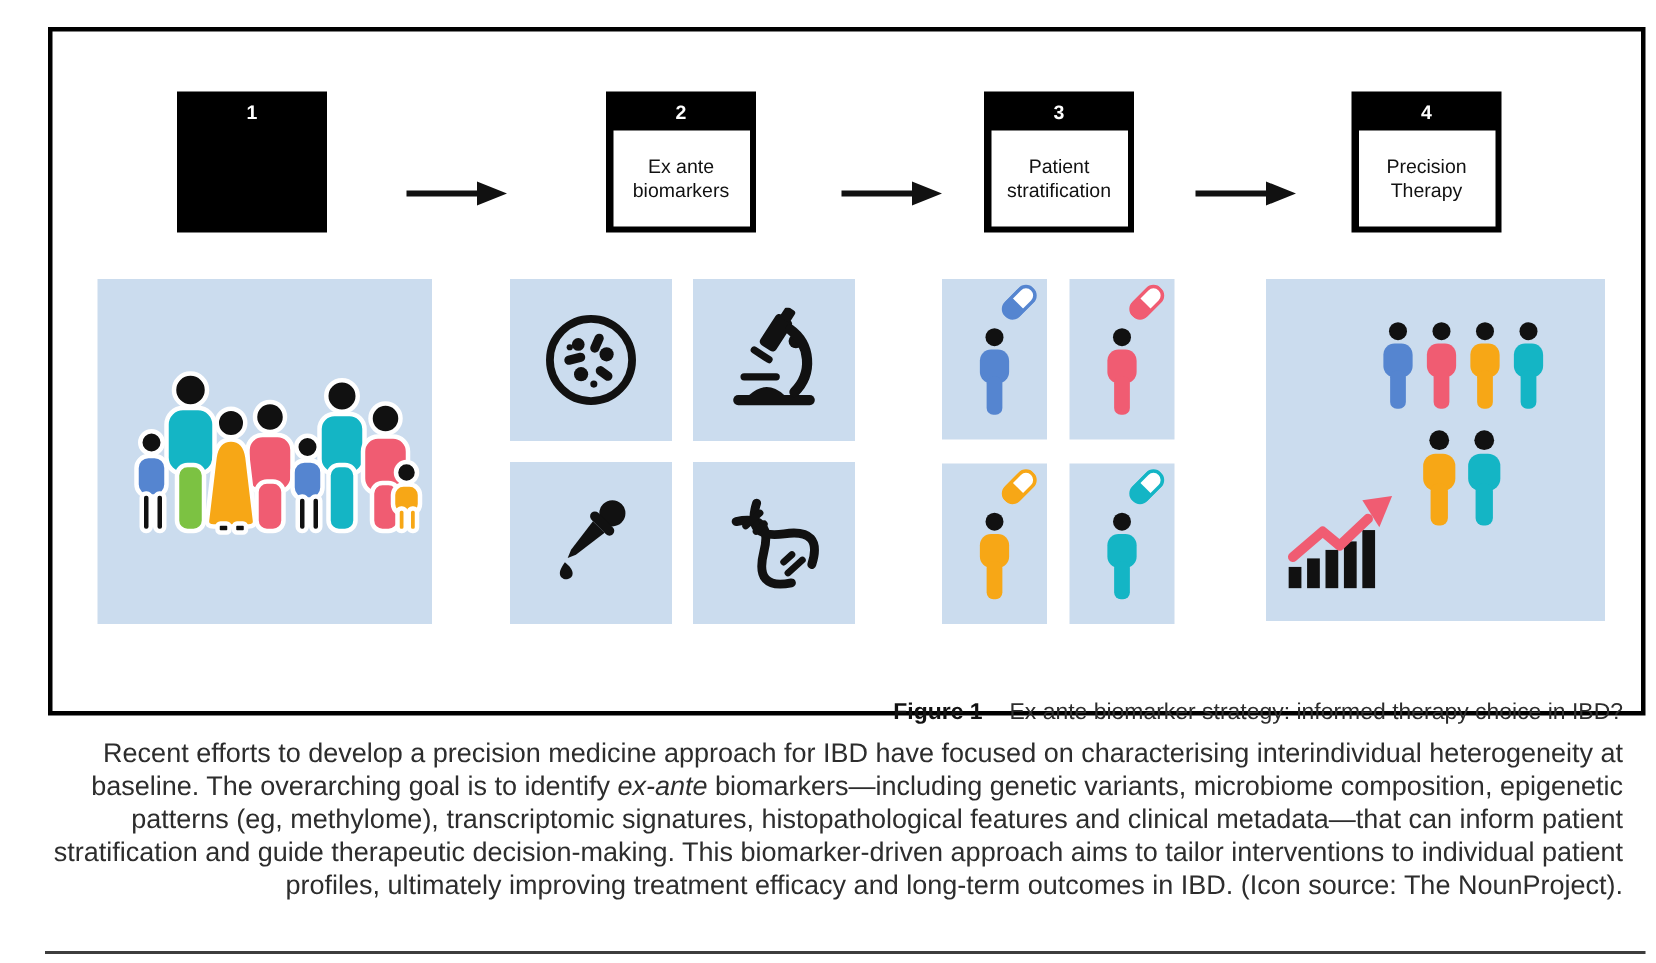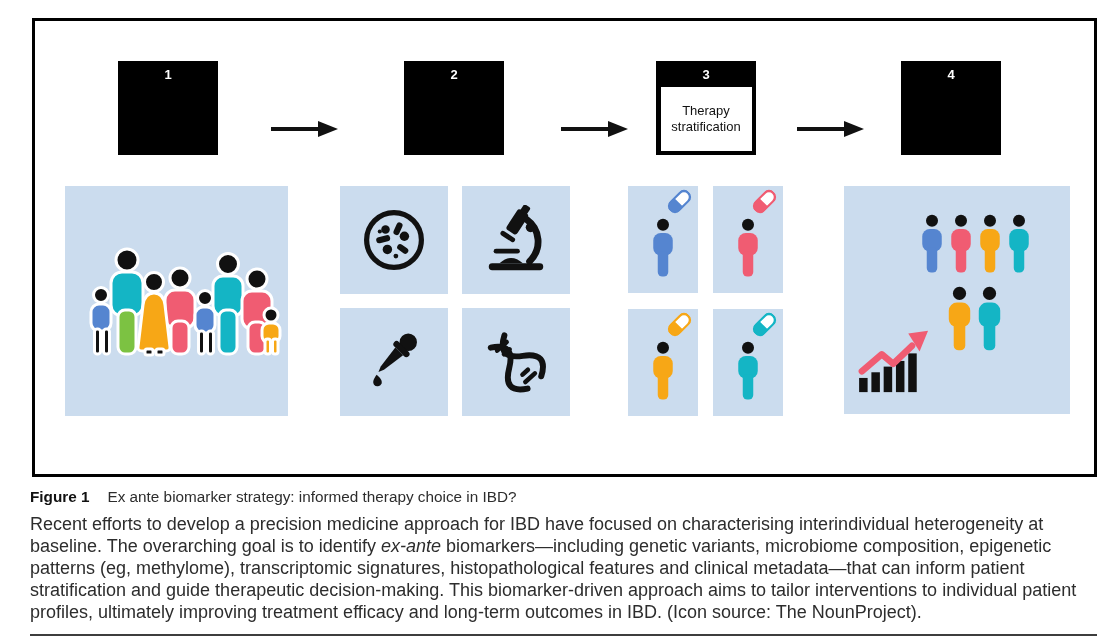--- a/index.html
+++ b/index.html
@@ -29,21 +29,21 @@
   .strat-cell{position:absolute;background:var(--panel-bg,#cbdcee);width:70px;height:107px;}
   .strat-cell .pill{position:absolute;top:8px;right:5px;width:27px;height:15px;
                     transform:rotate(-45deg);}
   .strat-cell .pill svg{width:27px;height:15px;display:block;}
   .strat-person{position:absolute;left:20px;top:31px;width:30px;height:62px;}
 
   .p4-person{position:absolute;}
   .chart-icon{position:absolute;left:12px;top:140px;width:78px;height:68px;}
 
   
-  .caption{position:absolute;left:30px;top:487px;width:1052px;color:#2d2d2d;}
+  .caption{position:absolute;left:30px;top:465px;width:1052px;color:#2d2d2d;text-align:right;}
   .cap-title{margin:0 0 6px 0;font-size:15.3px;line-height:20px;}
   .cap-label{font-weight:bold;color:#111;margin-right:18px;}
   .cap-body{margin:0;font-size:18px;line-height:22px;}
   .cap-body i{font-style:italic;}
   .bottom-rule{position:absolute;left:30px;top:634px;width:1067px;height:0;
                border-top:2px solid #3d3d3d;}
   svg{display:block;}
 </style>
 </head>
 <body>
@@ -119,27 +119,29 @@
 </svg>
 
 <div class="stage">
   <div class="diagram-box"></div>
 
   <div class="stepbox" style="left:118px">
     <div class="step-num">1</div>
   </div>
   <div class="stepbox" style="left:404px">
     <div class="step-num">2</div>
+    <div class="step-body">Ex ante biomarkers</div>
   </div>
   <div class="stepbox" style="left:656px">
     <div class="step-num">3</div>
-    <div class="step-body">Therapy stratification</div>
+    <div class="step-body">Patient stratification</div>
   </div>
   <div class="stepbox" style="left:901px">
     <div class="step-num">4</div>
+    <div class="step-body">Precision Therapy</div>
   </div>
 
   <svg class="flow-arrow" style="left:270px" viewBox="0 0 68 18">
     <line x1="1" y1="9" x2="50" y2="9" stroke="#111" stroke-width="4"></line>
     <polygon points="48,1 68,9 48,17" fill="#111"></polygon>
   </svg>
   <svg class="flow-arrow" style="left:560px" viewBox="0 0 68 18">
     <line x1="1" y1="9" x2="50" y2="9" stroke="#111" stroke-width="4"></line>
     <polygon points="48,1 68,9 48,17" fill="#111"></polygon>
   </svg>

